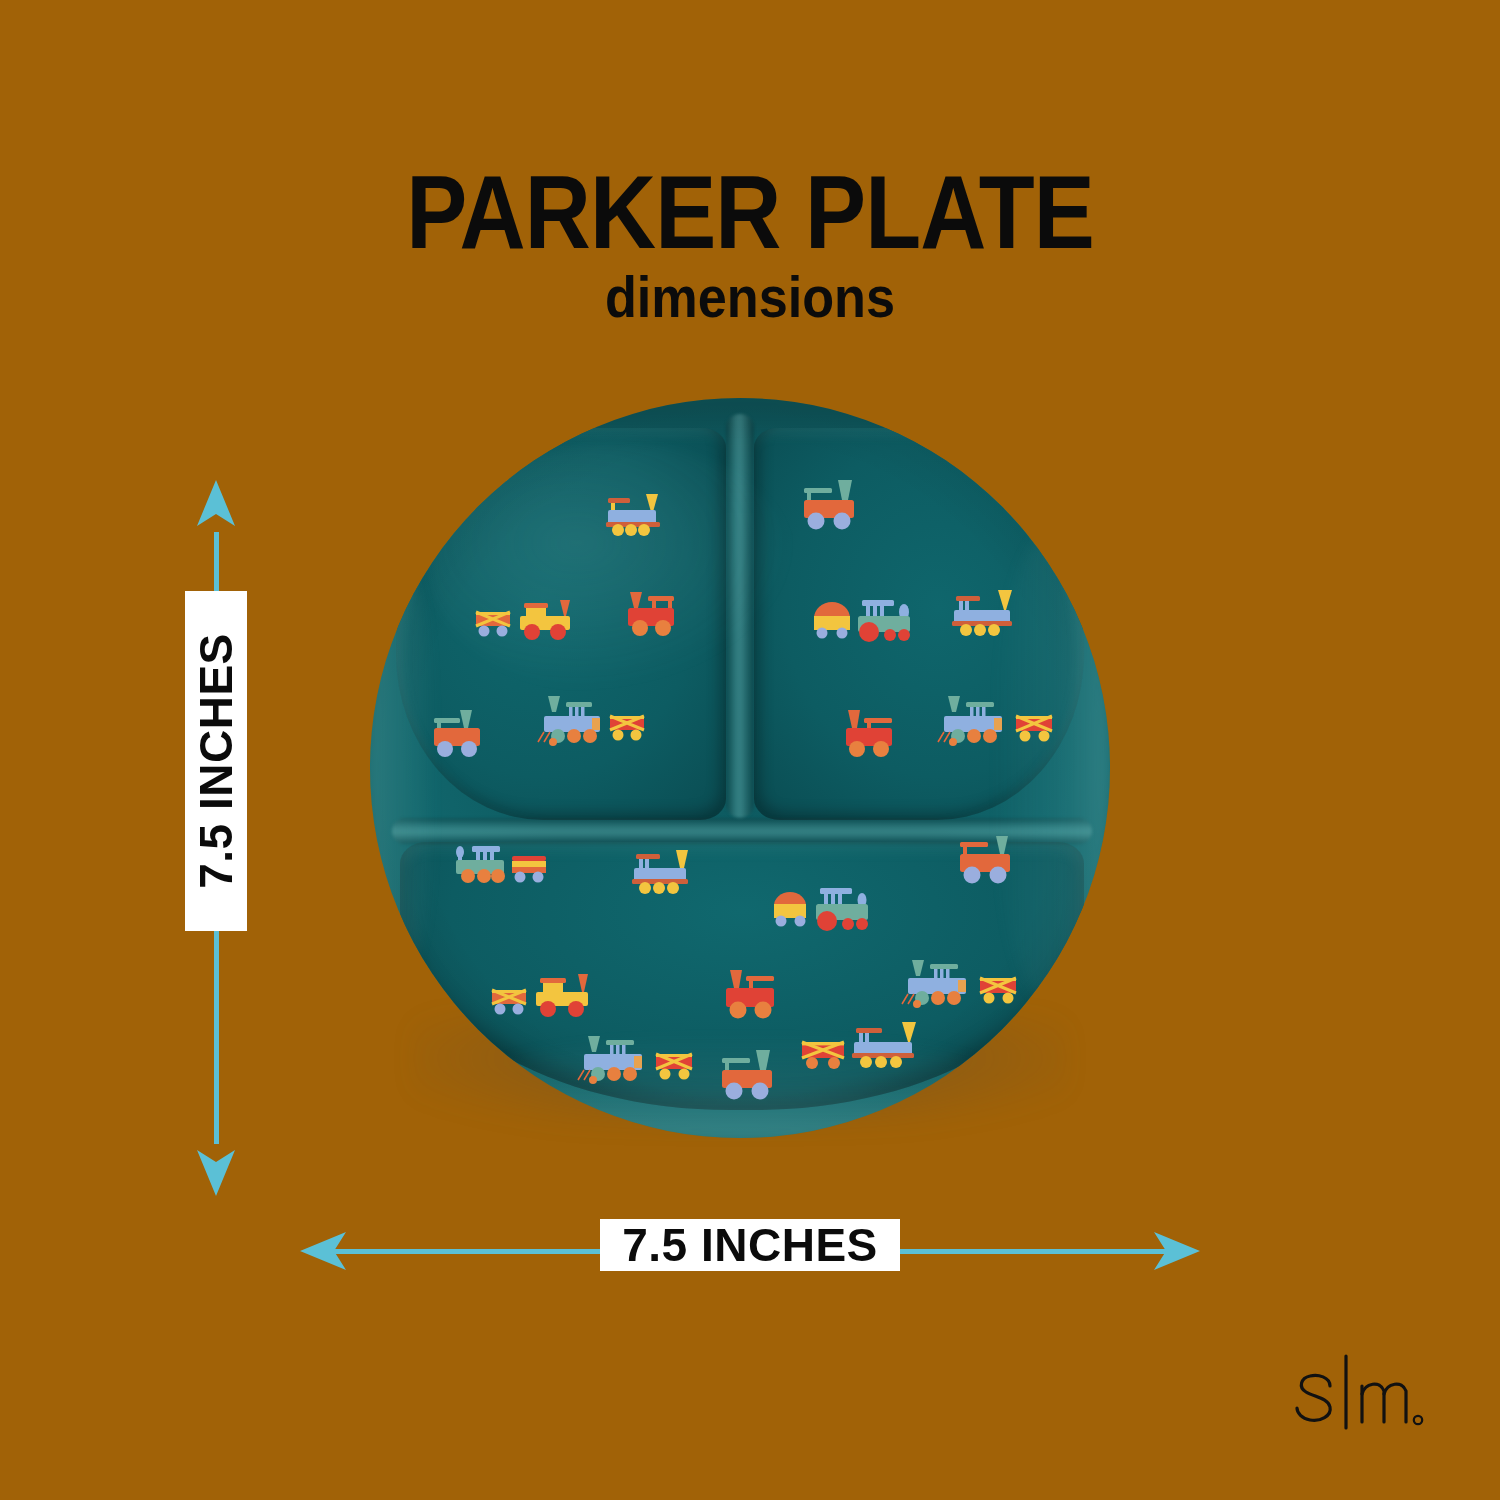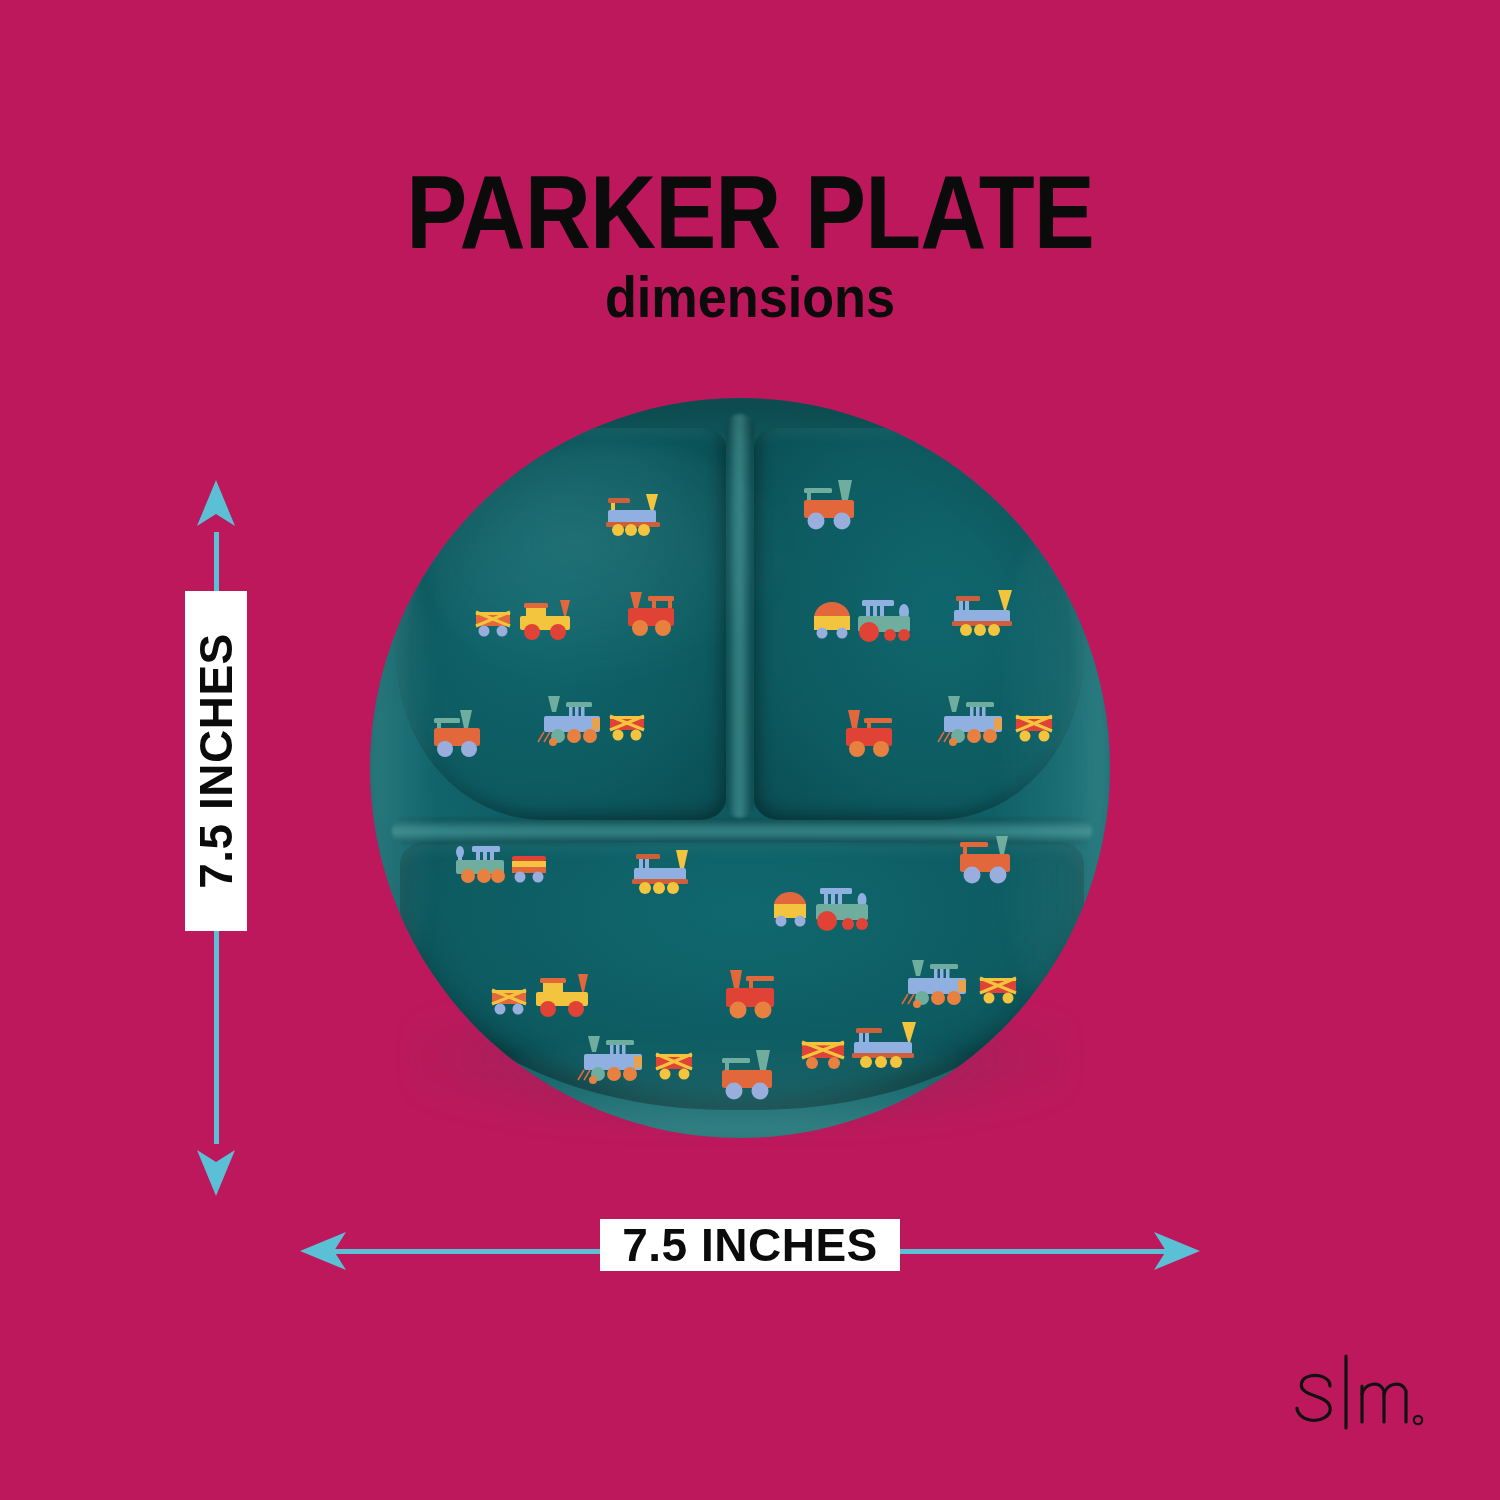--- a/index.html
+++ b/index.html
@@ -3,21 +3,21 @@
 <meta charset="utf-8">
 <title>Parker Plate Dimensions</title>
 <style>
   * { margin:0; padding:0; box-sizing:border-box; }
   html, body {
     width:1500px; height:1500px;
     background:#ffffff;
     font-family:"Liberation Sans", sans-serif;
     overflow:hidden;
   }
-  #stage { position:relative; width:1500px; height:1500px; background:#be185d; }
+  #stage { position:relative; width:1500px; height:1500px; background:#a16207; }
 
   
   .title {
     position:absolute; top:160px; left:0; width:1500px;
     text-align:center;
     font-size:104px; font-weight:700; letter-spacing:-1px;
     color:#0b0b0b; line-height:1;
     transform:scaleX(0.88); transform-origin:center top;
     font-family:"Liberation Sans", sans-serif;
   }

